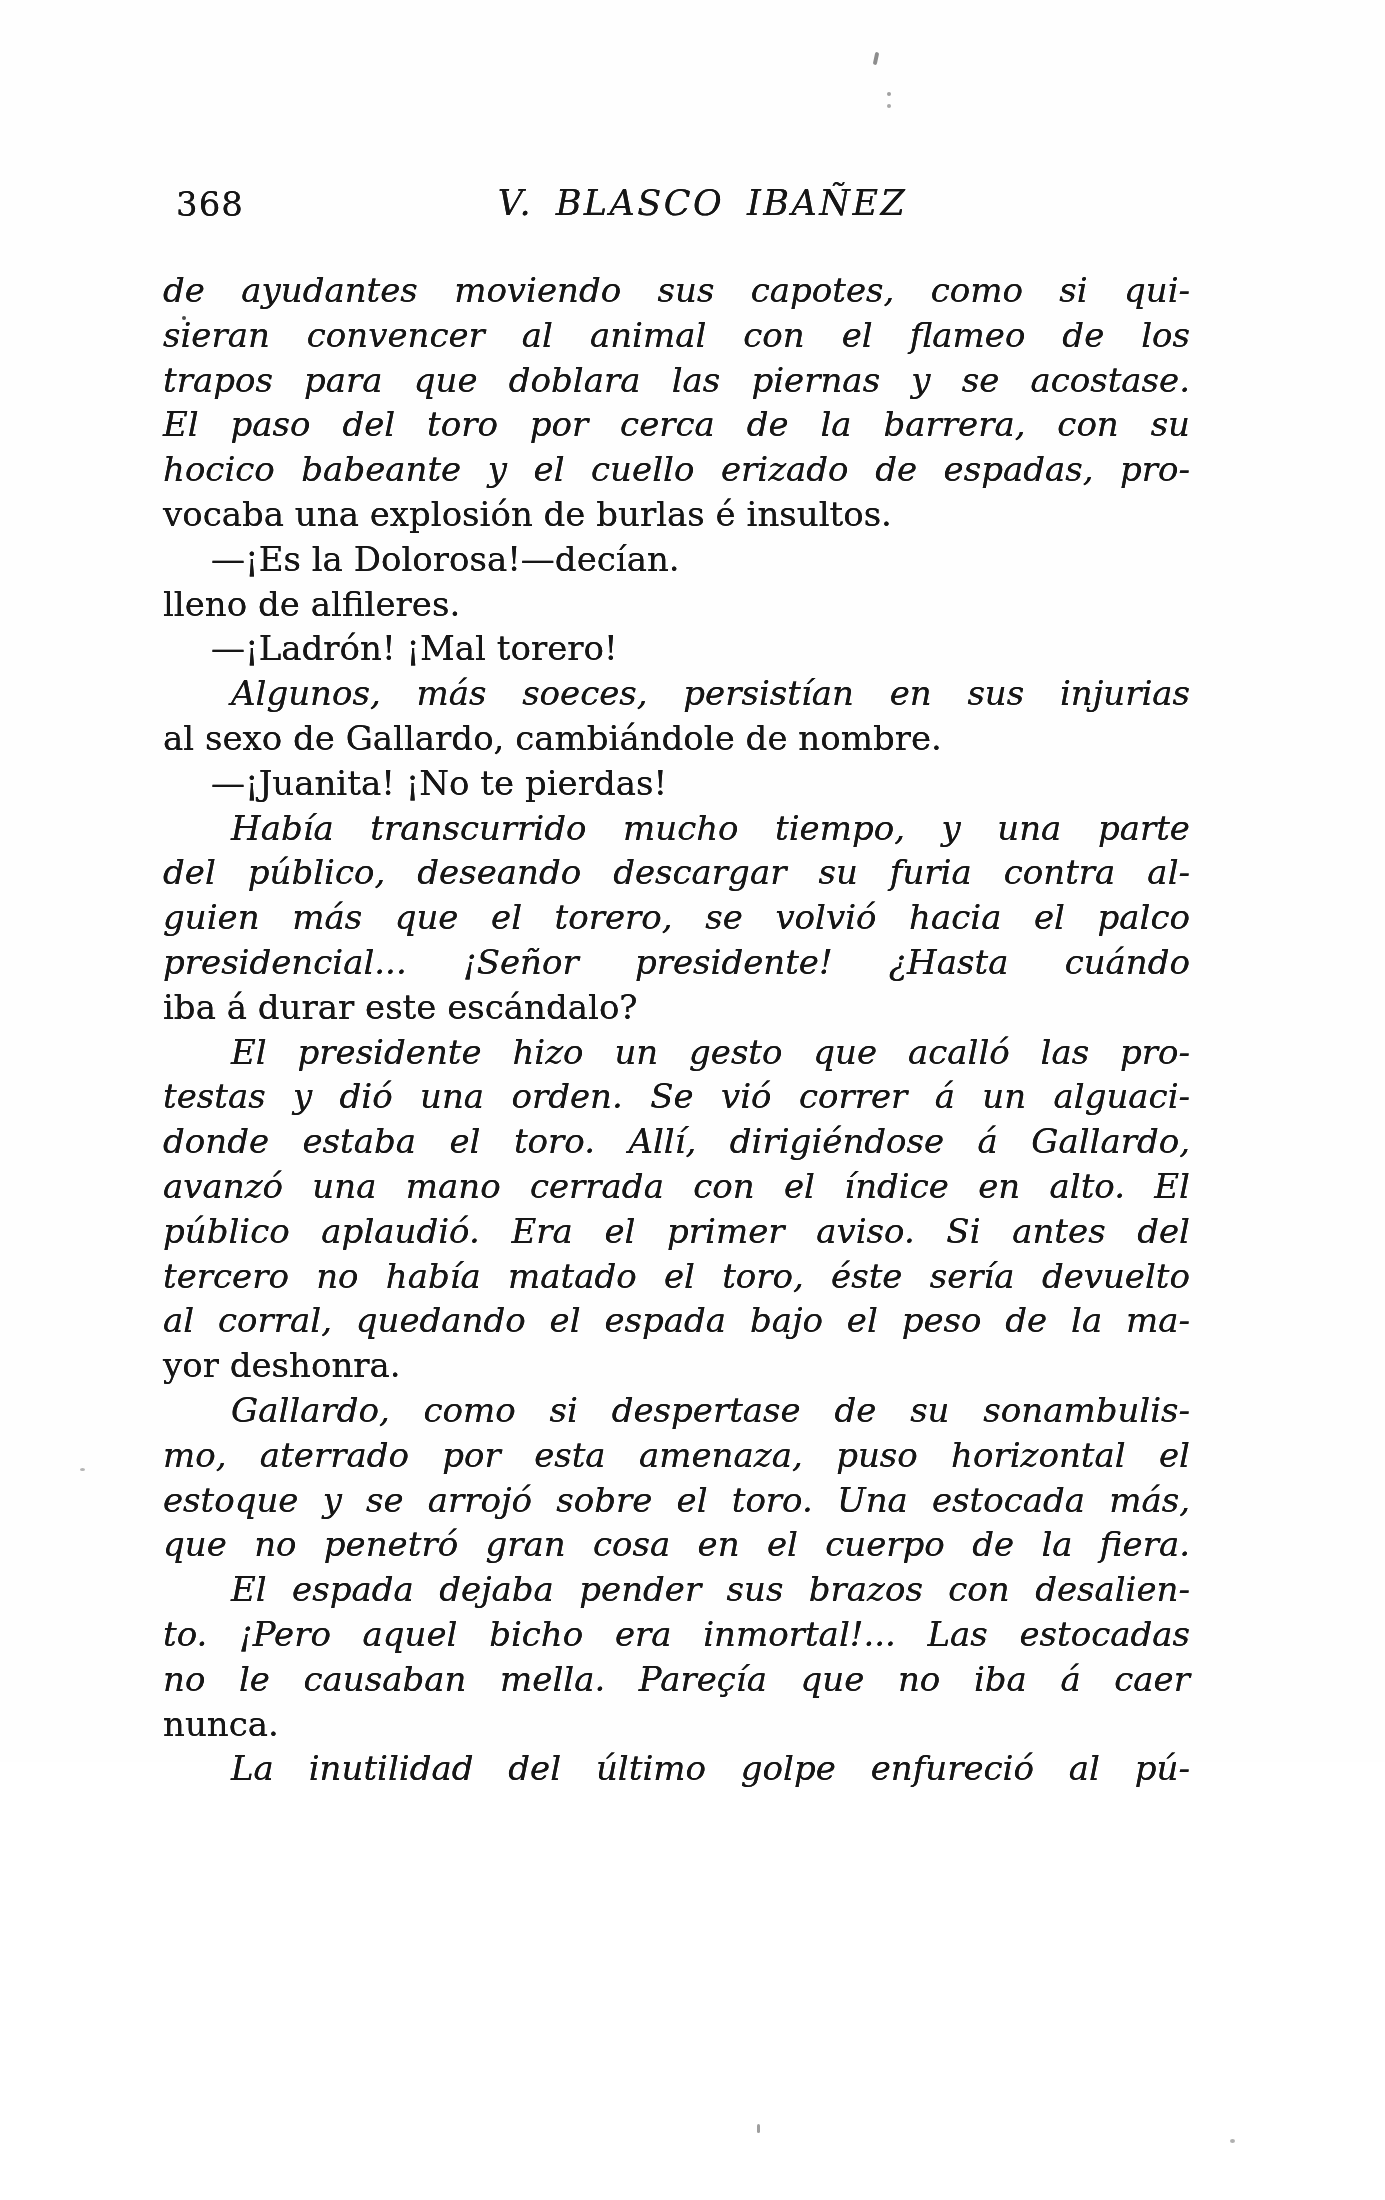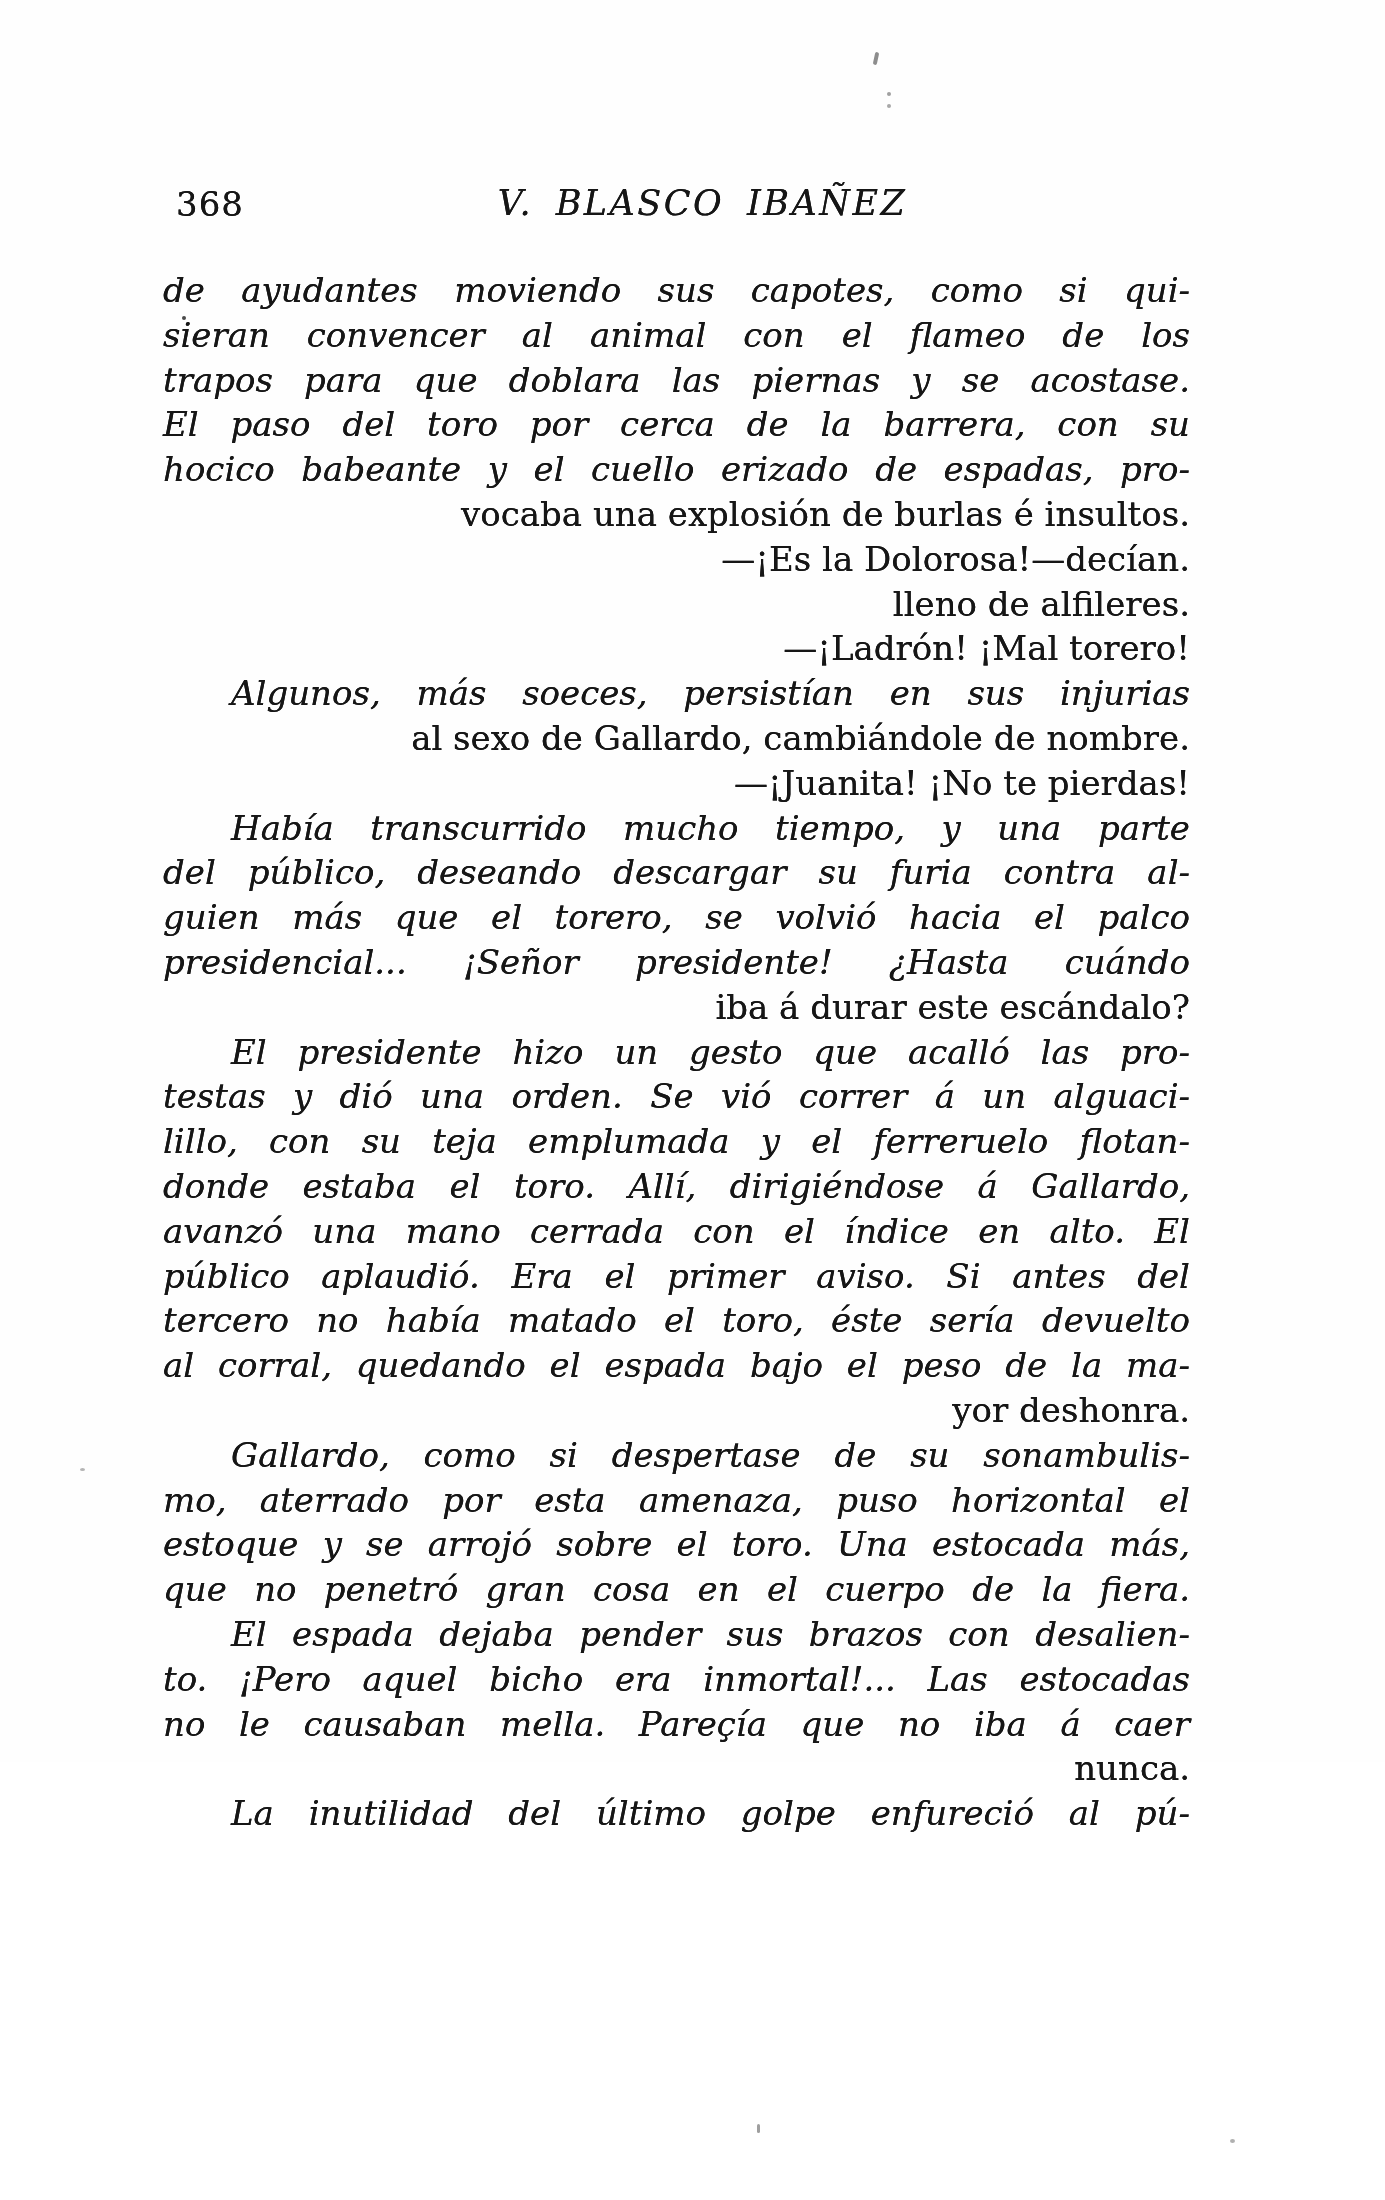--- a/index.html
+++ b/index.html
@@ -52,21 +52,21 @@
     font-size: 34px;
     line-height: 44.8px;
     text-shadow: 0 0 0.6px currentColor;
   }
   .ln.j {
     text-align: justify;
     text-align-last: justify;
     font-style: italic;
   }
   .ln.l {
-    text-align: right;
+    text-align: left;
   }
   .ln.ind-para { text-indent: 68px; }
   .ln.ind-dash { text-indent: 48px; }
   .speck {
     position: absolute;
     background: #9a9a9a;
     border-radius: 50%;
   }
 </style>
 </head>
@@ -91,21 +91,20 @@
       <div class="ln j ind-para">Algunos, más soeces, persistían en sus injurias</div>
       <div class="ln l">al sexo de Gallardo, cambiándole de nombre.</div>
       <div class="ln l ind-dash">—¡Juanita! ¡No te pierdas!</div>
       <div class="ln j ind-para">Había transcurrido mucho tiempo, y una parte</div>
       <div class="ln j">del público, deseando descargar su furia contra al-</div>
       <div class="ln j">guien más que el torero, se volvió hacia el palco</div>
       <div class="ln j">presidencial... ¡Señor presidente! ¿Hasta cuándo</div>
       <div class="ln l">iba á durar este escándalo?</div>
       <div class="ln j ind-para">El presidente hizo un gesto que acalló las pro-</div>
       <div class="ln j">testas y dió una orden. Se vió correr á un alguaci-</div>
-      <div class="ln j">lillo, con su teja emplumada y el ferreruelo flotan-</div>
       <div class="ln j">donde estaba el toro. Allí, dirigiéndose á Gallardo,</div>
       <div class="ln j">avanzó una mano cerrada con el índice en alto. El</div>
       <div class="ln j">público aplaudió. Era el primer aviso. Si antes del</div>
       <div class="ln j">tercero no había matado el toro, éste sería devuelto</div>
       <div class="ln j">al corral, quedando el espada bajo el peso de la ma-</div>
       <div class="ln l">yor deshonra.</div>
       <div class="ln j ind-para">Gallardo, como si despertase de su sonambulis-</div>
       <div class="ln j">mo, aterrado por esta amenaza, puso horizontal el</div>
       <div class="ln j">estoque y se arrojó sobre el toro. Una estocada más,</div>
       <div class="ln j">que no penetró gran cosa en el cuerpo de la fiera.</div>

